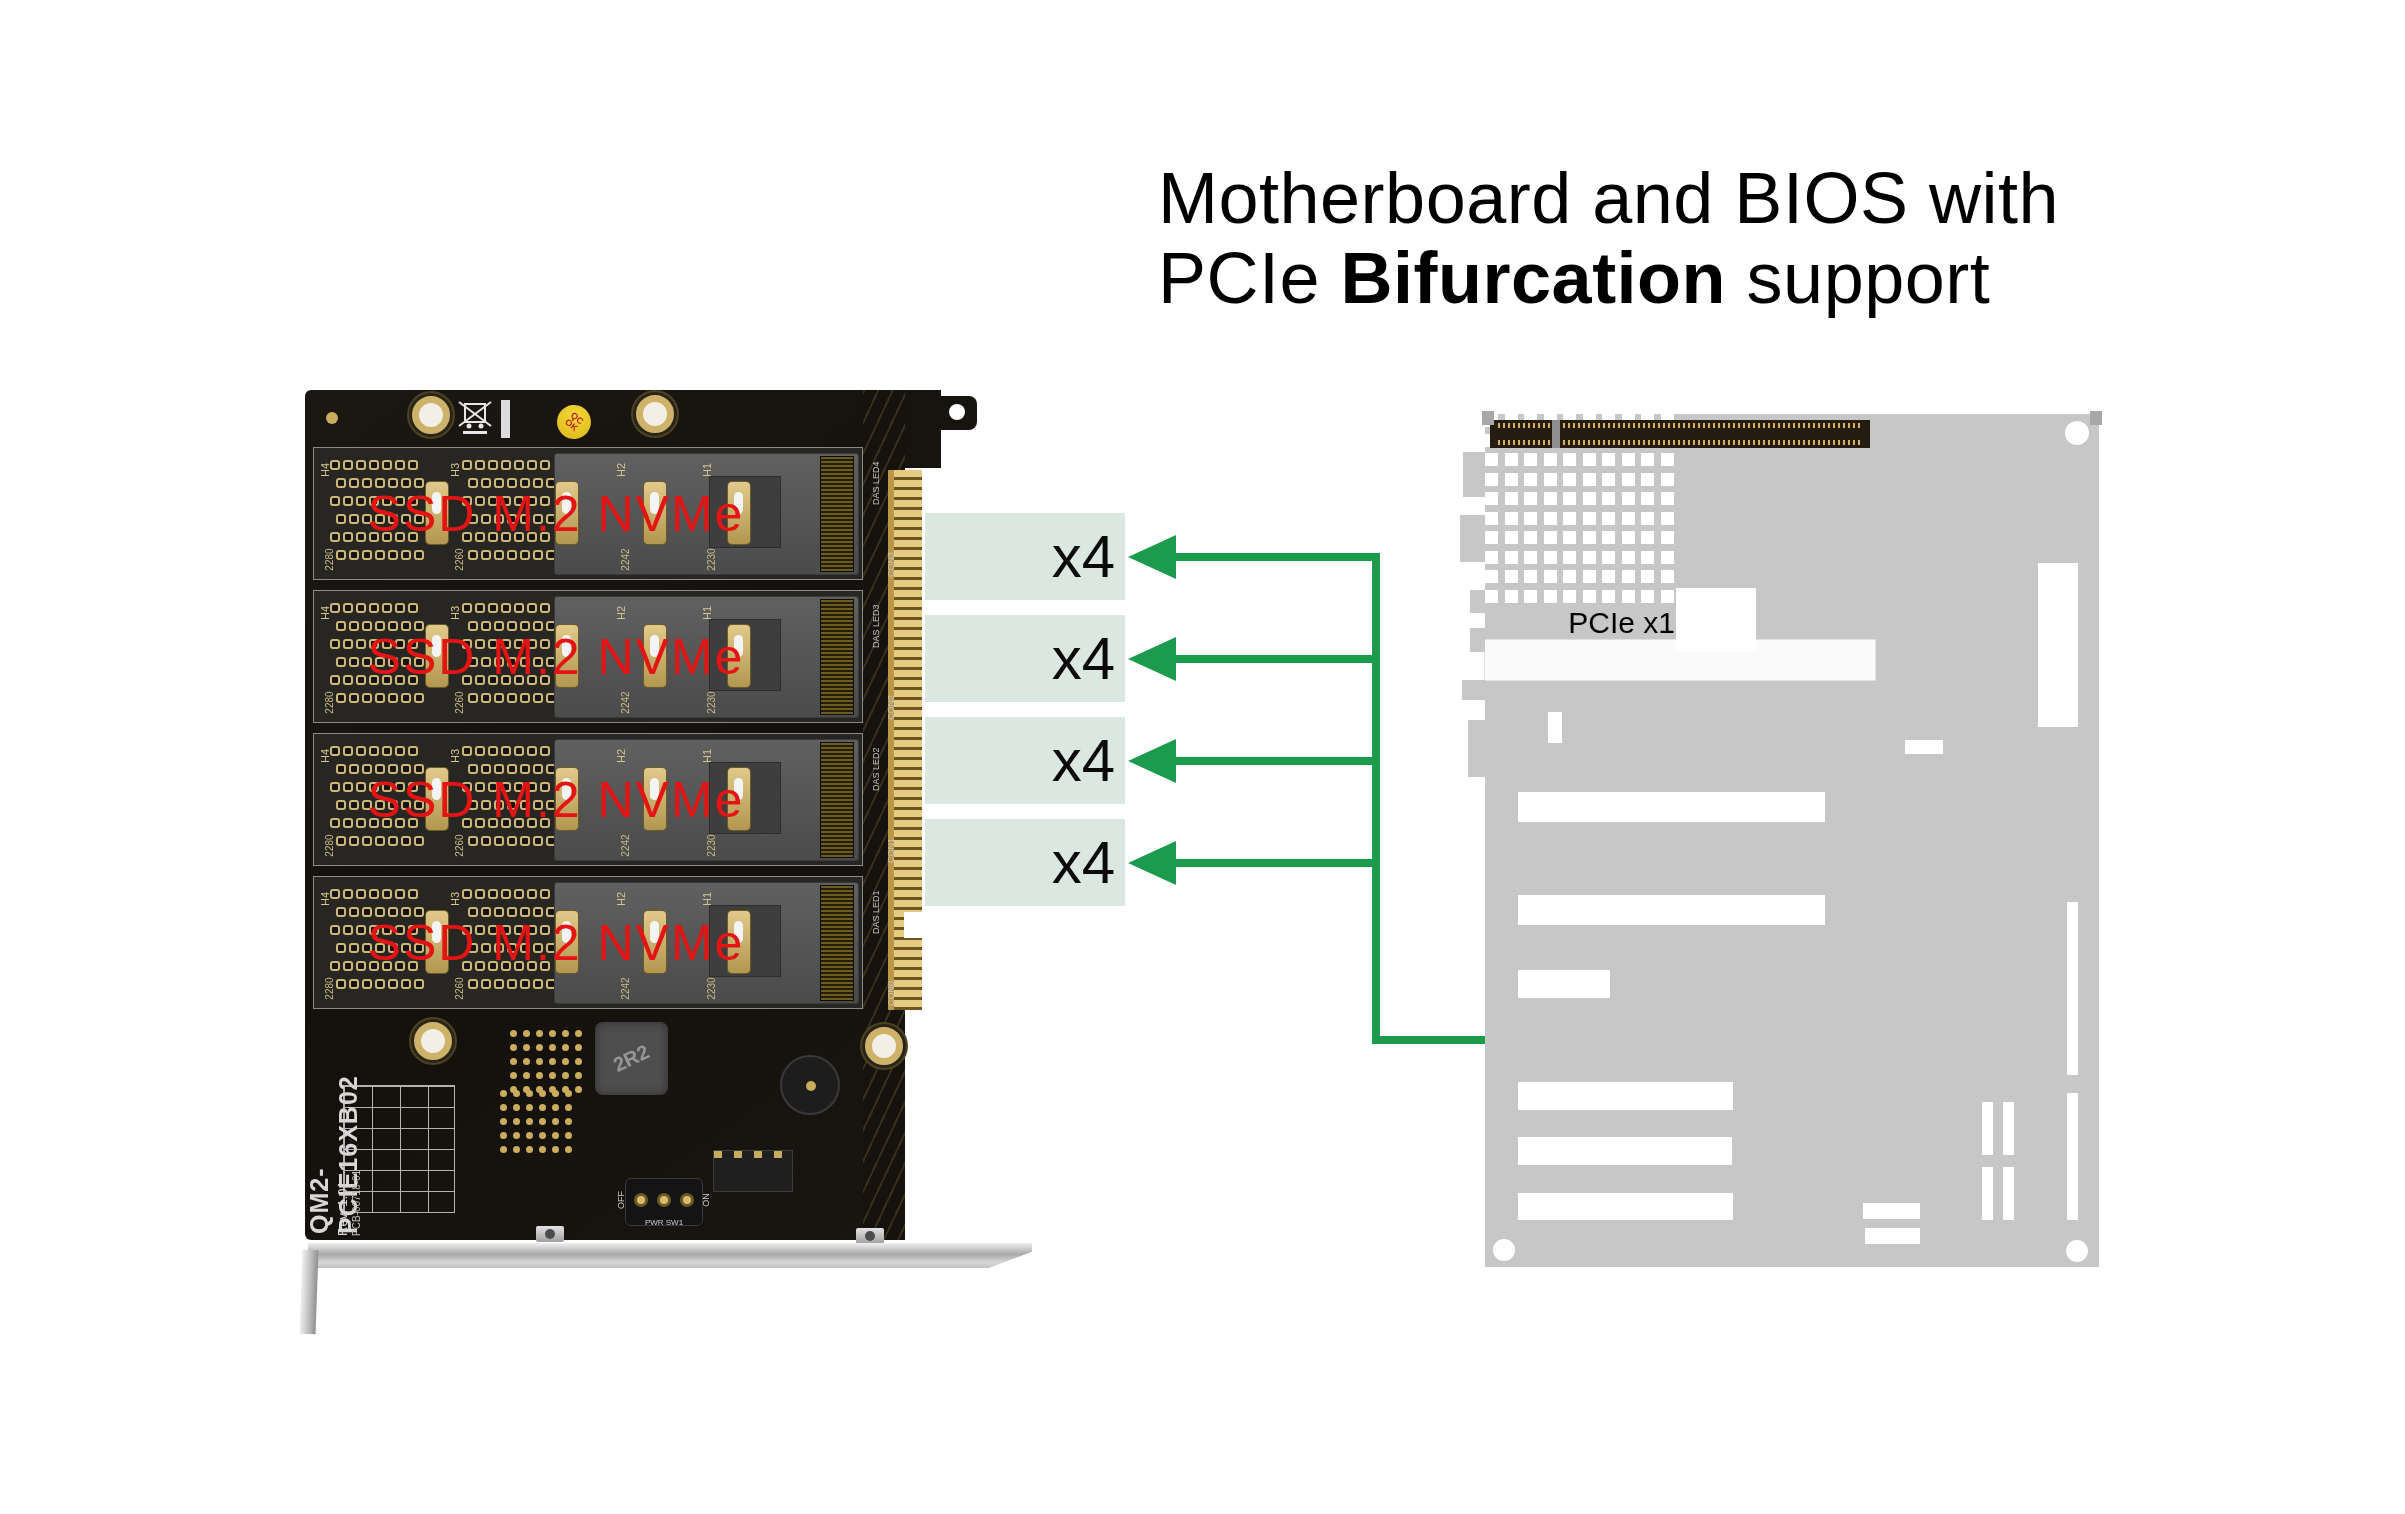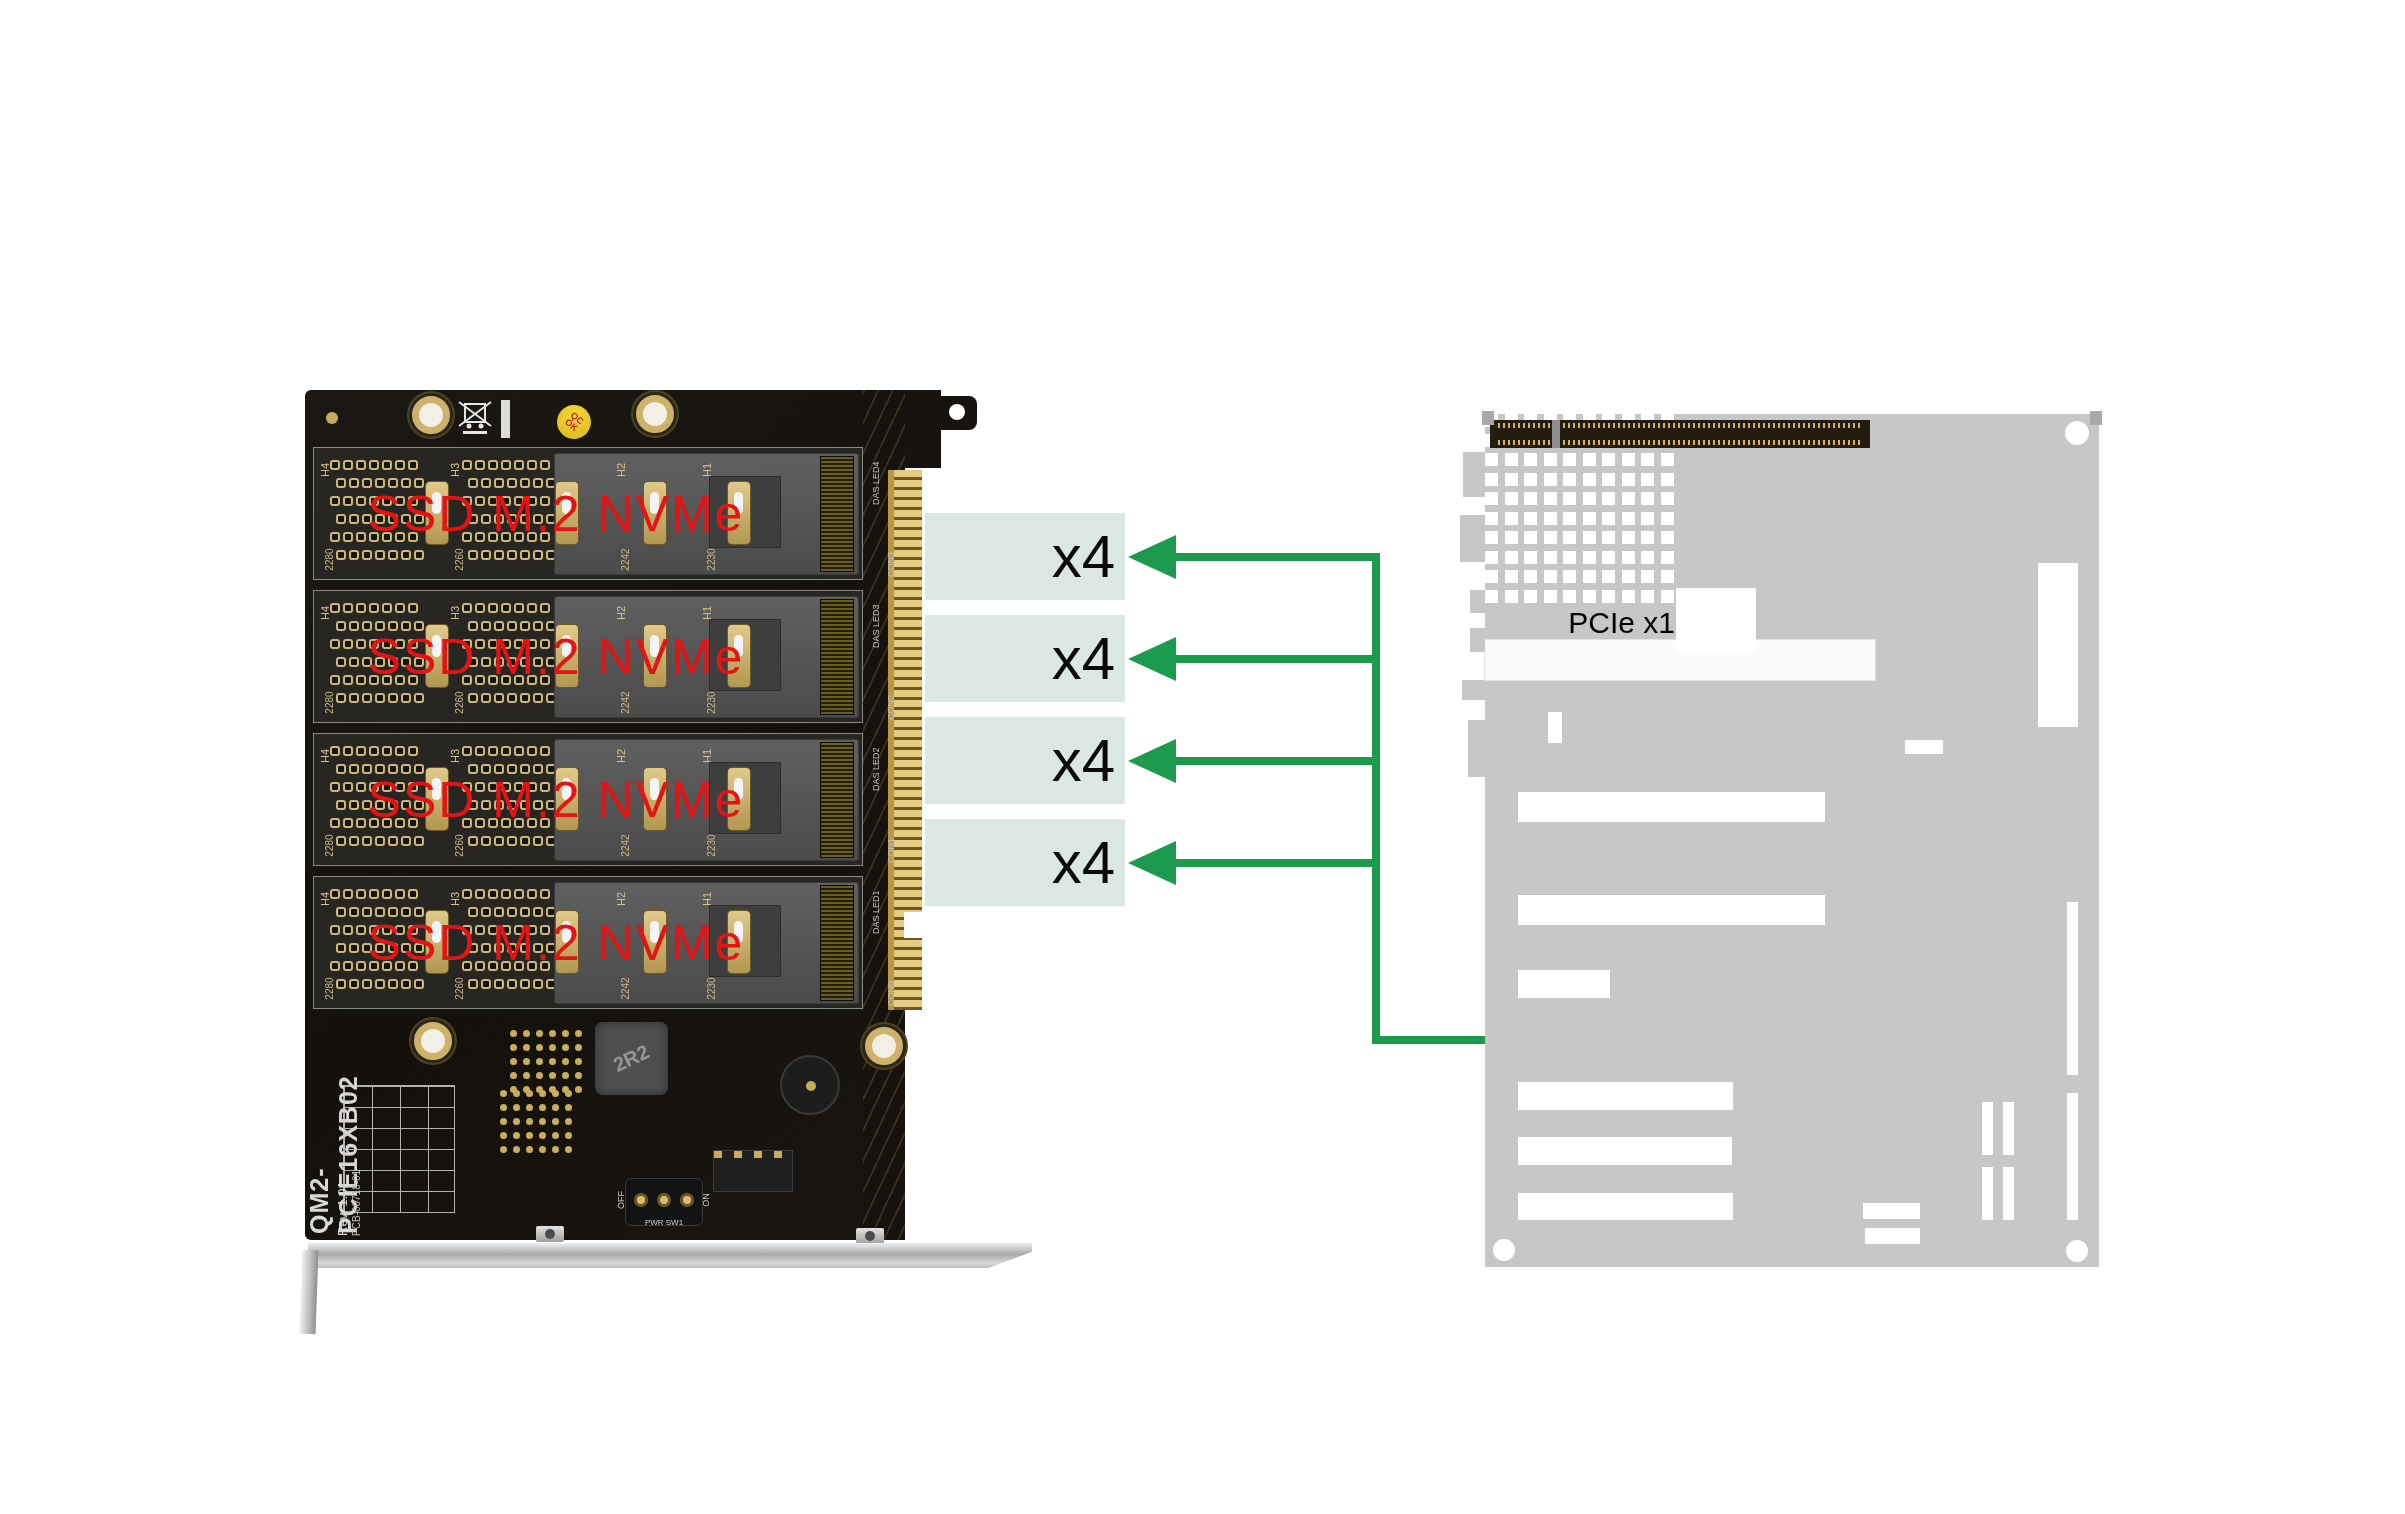--- a/index.html
+++ b/index.html
@@ -119,20 +119,22 @@
        background:repeating-linear-gradient(90deg,#d9b35c 0 2px,transparent 2px 5px);}
   .slotkey{left:62px;top:0;width:8px;height:28px;background:#8f8f8f;}
   .endcap{top:-3px;width:12px;height:14px;background:#a8a8a8;}
 </style>
 </head>
 <body>
 
 <div id="stage">
 
   <div class="title">
+    <div>Motherboard and BIOS with</div>
+    <div><span>PCIe </span><b>Bifurcation</b><span> support</span></div>
   </div>
 
   <div class="card">
     <i class="topdot"></i>
     <i class="ring" style="left:107px;top:6px"></i>
     <svg style="position:absolute;left:152px;top:10px" width="36" height="36" viewBox="0 0 36 36">
       <rect x="8" y="4" width="20" height="18" fill="none" stroke="#e6e6e6" stroke-width="2"></rect>
       <line x1="2" y1="2" x2="34" y2="26" stroke="#e6e6e6" stroke-width="2"></line>
       <line x1="34" y1="2" x2="2" y2="26" stroke="#e6e6e6" stroke-width="2"></line>
       <circle cx="12" cy="26" r="2.5" fill="#e6e6e6"></circle>

